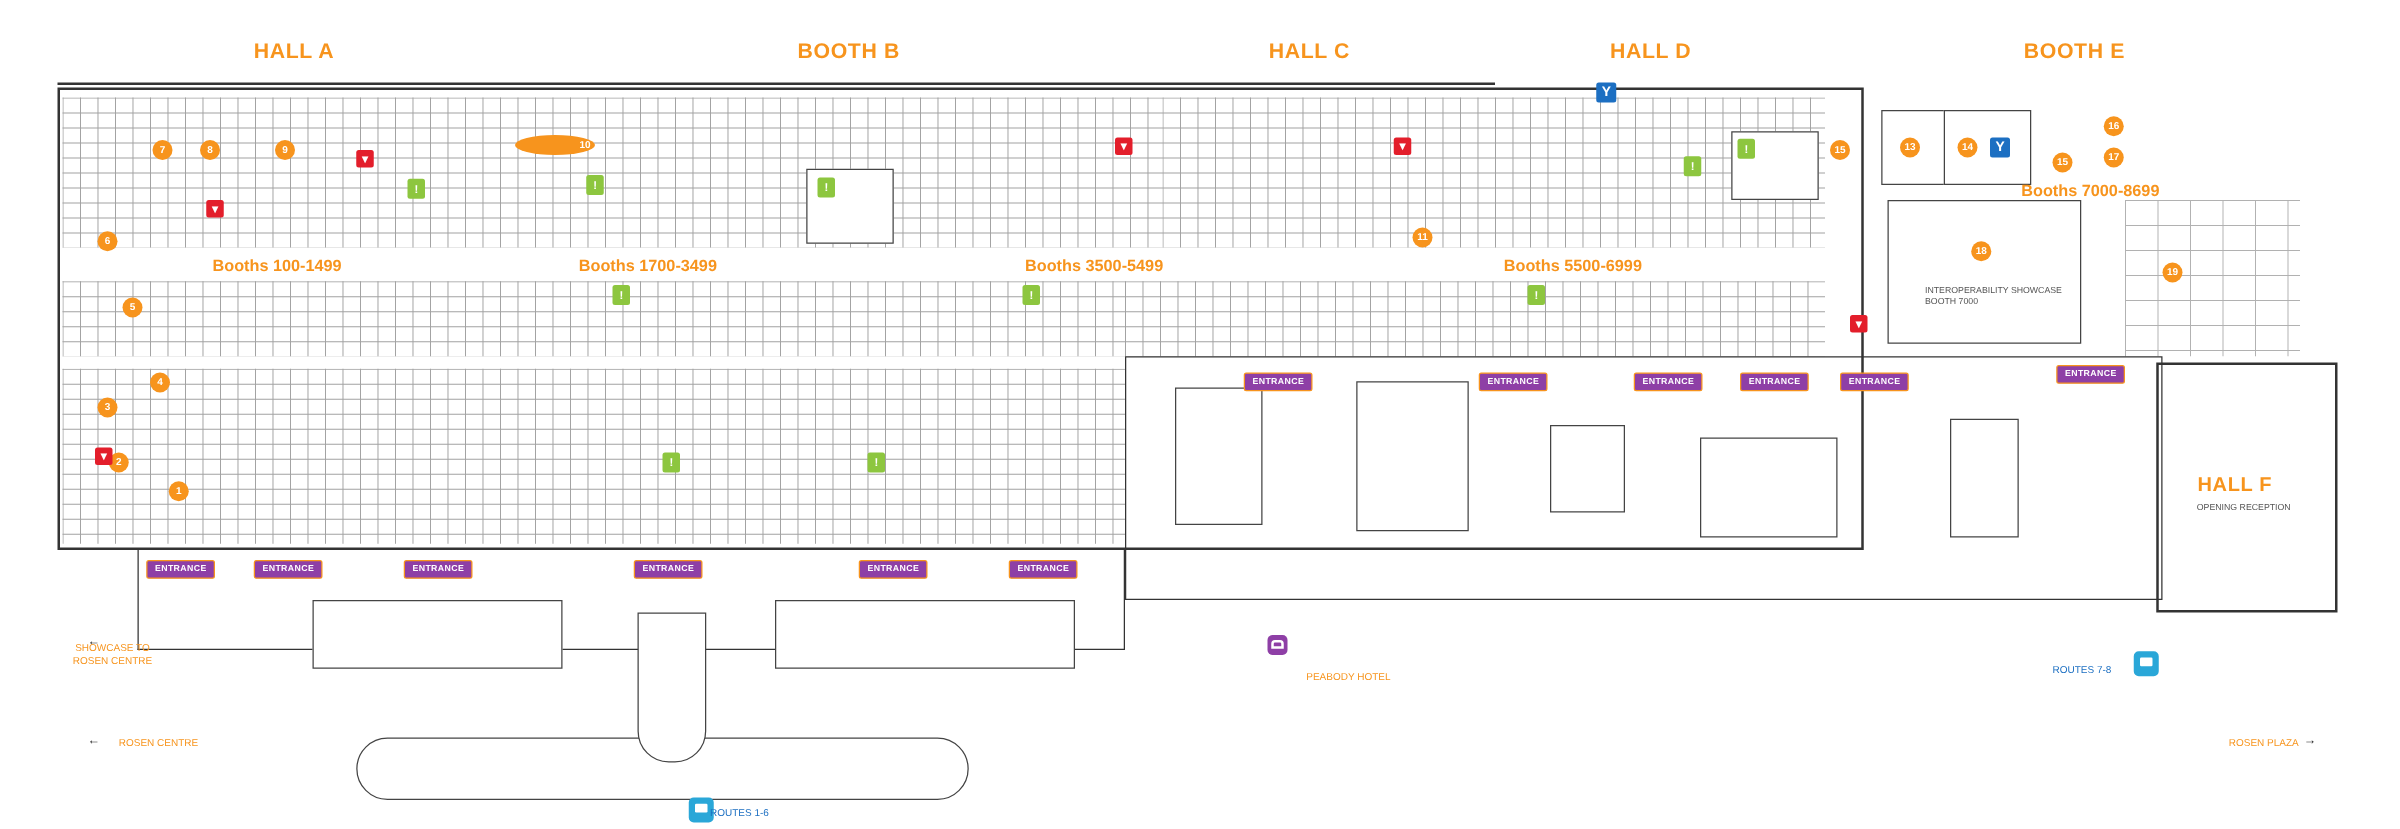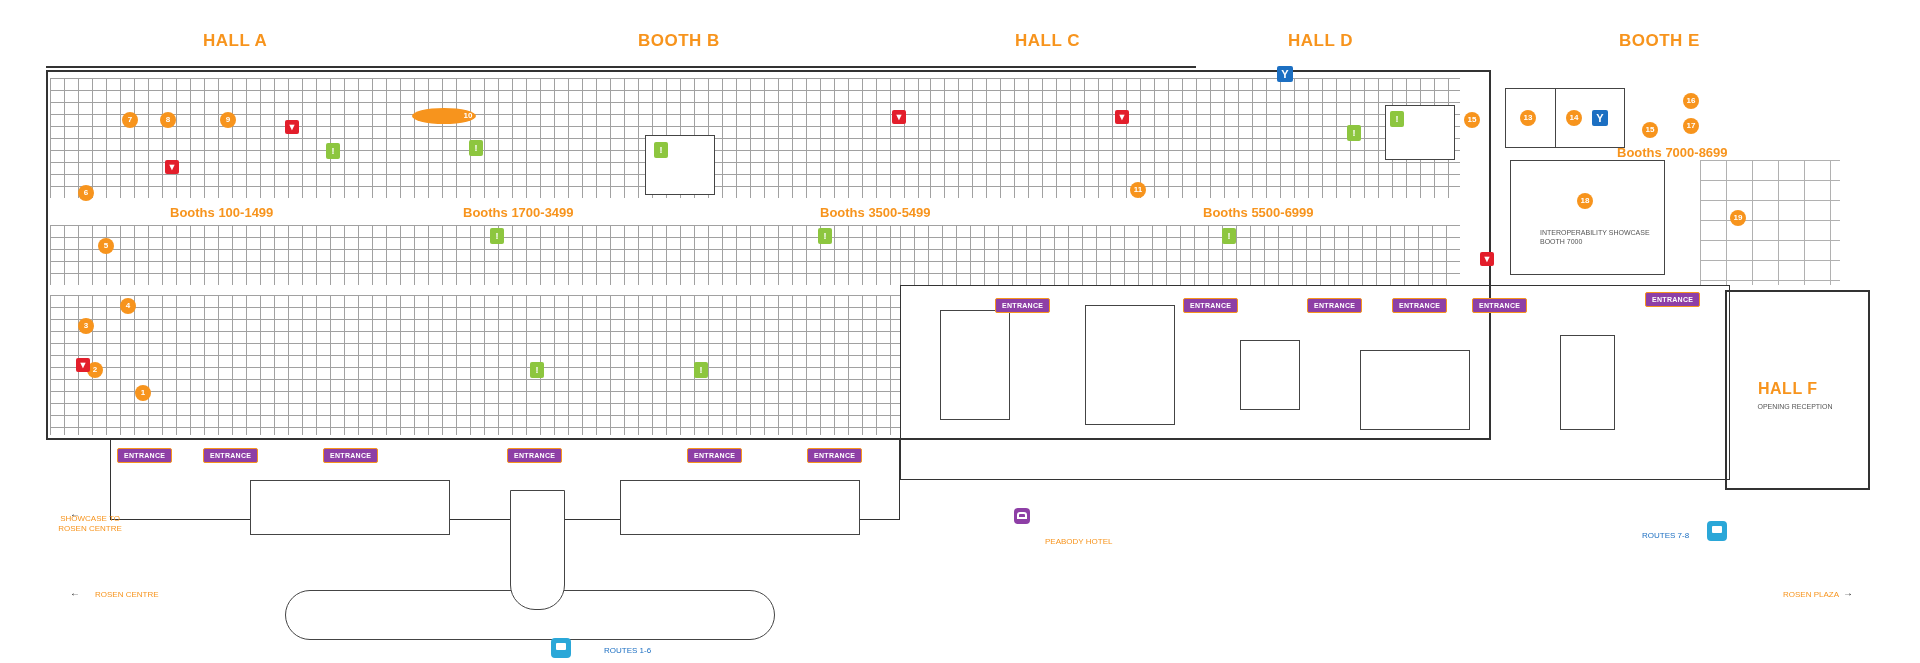--- a/index.html
+++ b/index.html
@@ -131,21 +131,21 @@
 <div class="blue" style="left:1277px;top:66px;">Y</div>
 <div class="blue" style="left:1592px;top:110px;">Y</div>
 
 <div class="taxi" style="left:1014px;top:508px;"></div>
 <div class="orange-text" style="left:1045px;top:537px;">PEABODY HOTEL</div>
 
 <div class="bus" style="left:1707px;top:521px;"></div>
 <div class="blue-text" style="left:1642px;top:531px;">ROUTES 7-8</div>
 
 <div class="bus" style="left:551px;top:638px;"></div>
-<div class="blue-text" style="left:604px;top:646px;">ROUTES 1-6</div>
+<div class="blue-text" style="left:568px;top:646px;">ROUTES 1-6</div>
 
 <div class="arrow" style="left:70px;top:508px;">←</div>
 <div class="orange-text" style="left:55px;top:514px;width:70px;text-align:center;">SHOWCASE TO ROSEN CENTRE</div>
 
 <div class="arrow" style="left:70px;top:587px;">←</div>
 <div class="orange-text" style="left:95px;top:590px;">ROSEN CENTRE</div>
 
 <div class="orange-text" style="left:1772px;top:590px;padding-left:11px;">ROSEN PLAZA</div>
 <div class="arrow" style="left:1843px;top:587px;">→</div>
 

